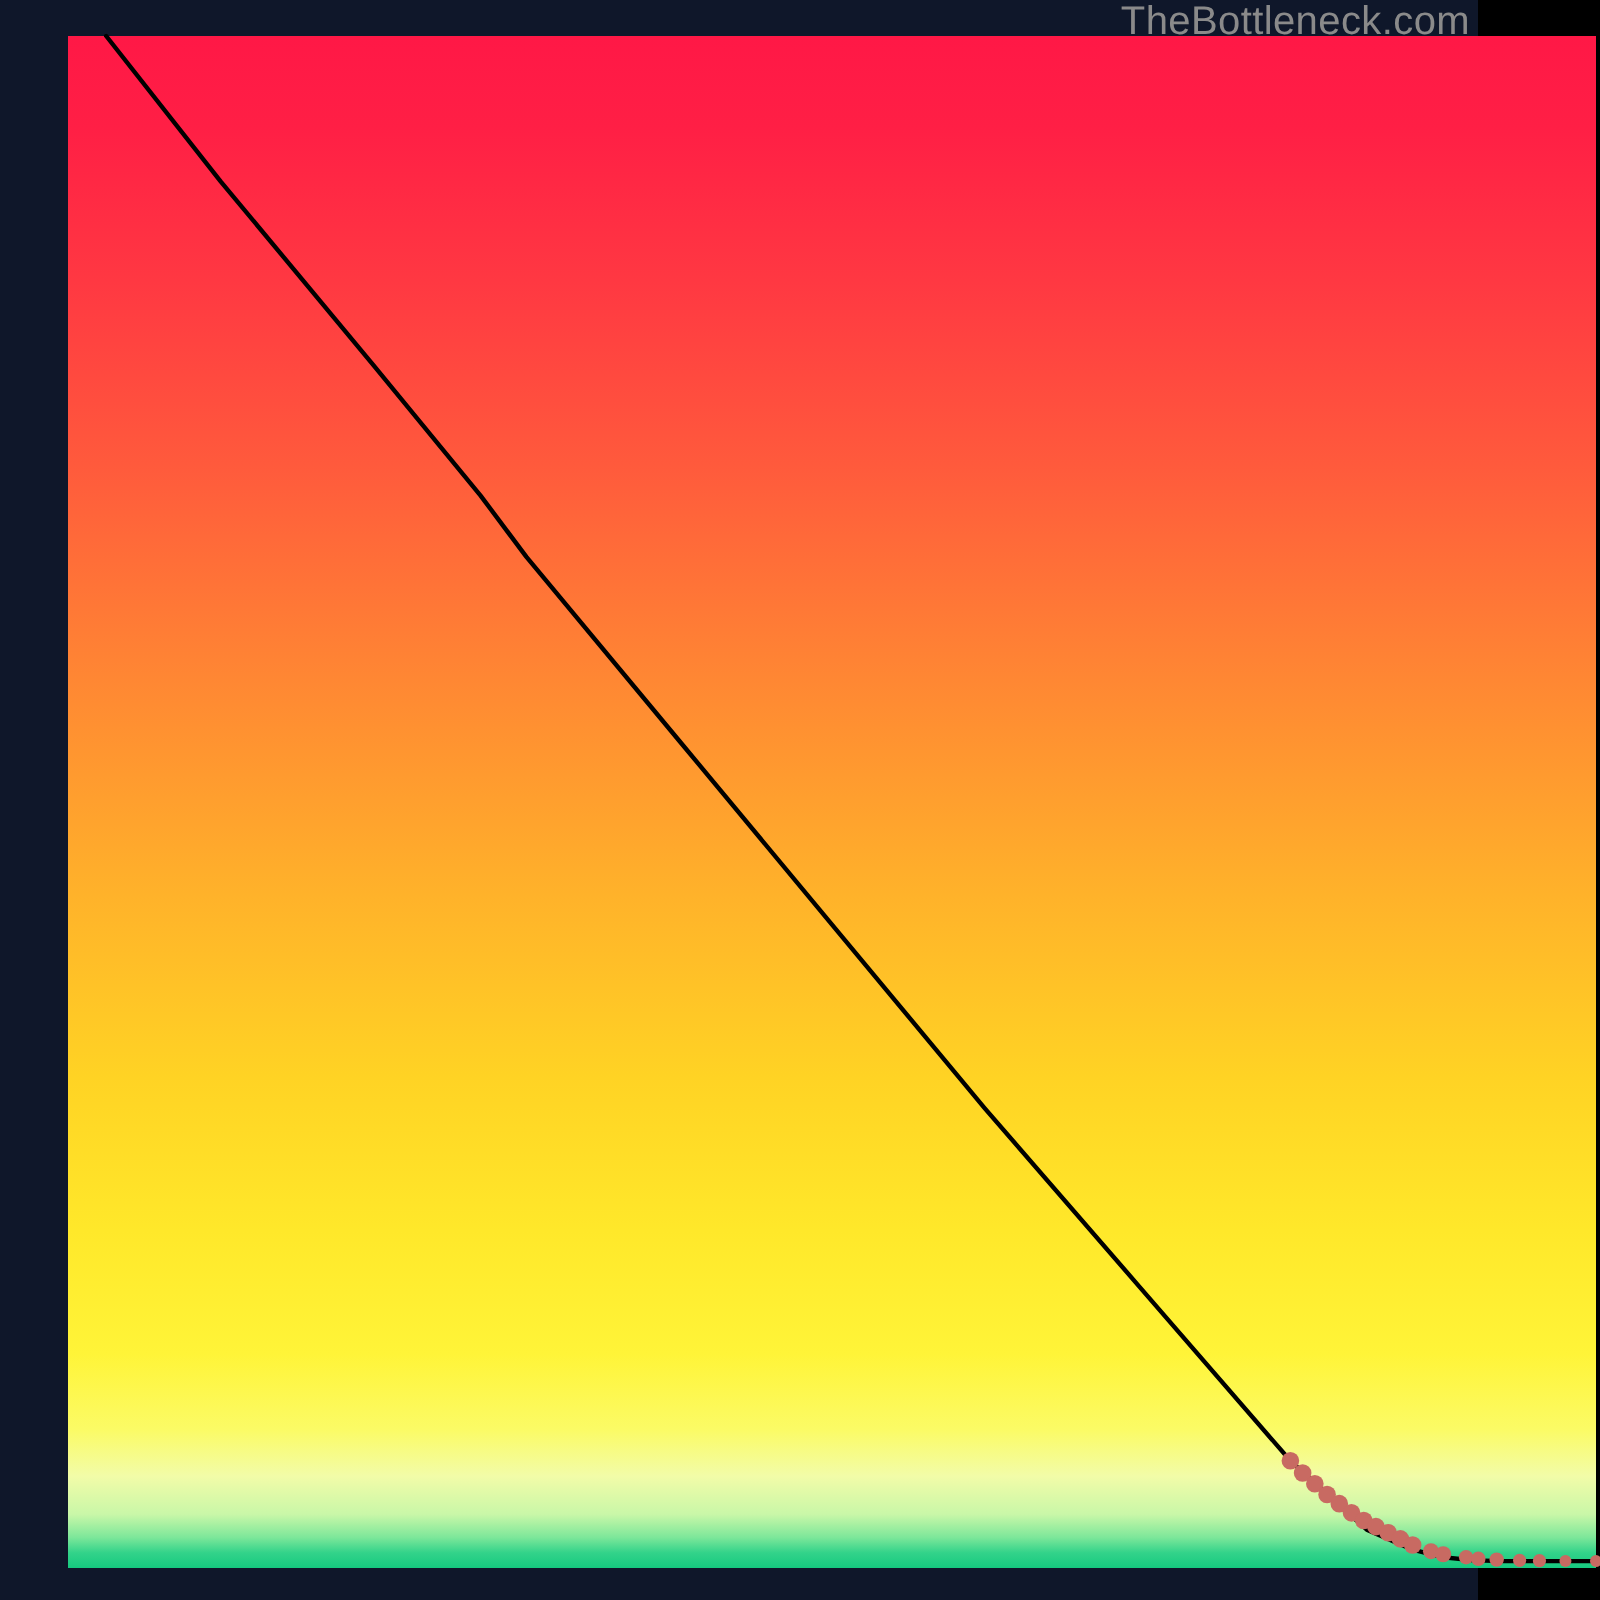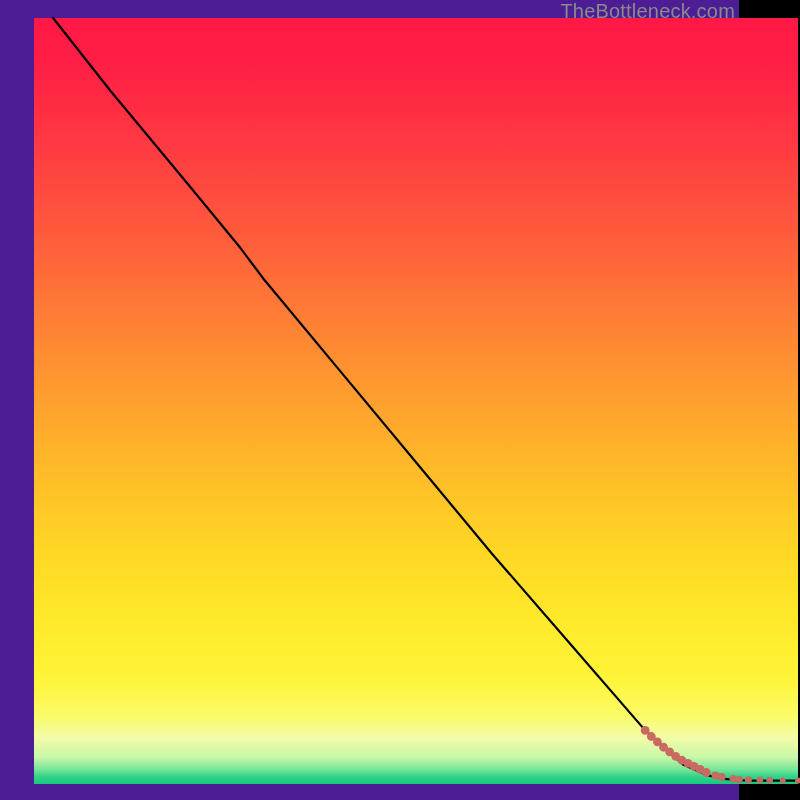--- a/index.html
+++ b/index.html
@@ -8,21 +8,21 @@
     width: 800px;
     height: 800px;
     background: #000;
     font-family: Arial, Helvetica, sans-serif;
     overflow: hidden;
   }
   .frame {
     position: relative;
     width: 739px;
     height: 800px;
-    background: #4c1d95;
+    background: #0f172a;
   }
   
   .plot {
     position: absolute;
     left: 34px;
     top: 18px;
     width: 764px;   
     height: 766px;  
     
     background: linear-gradient(

